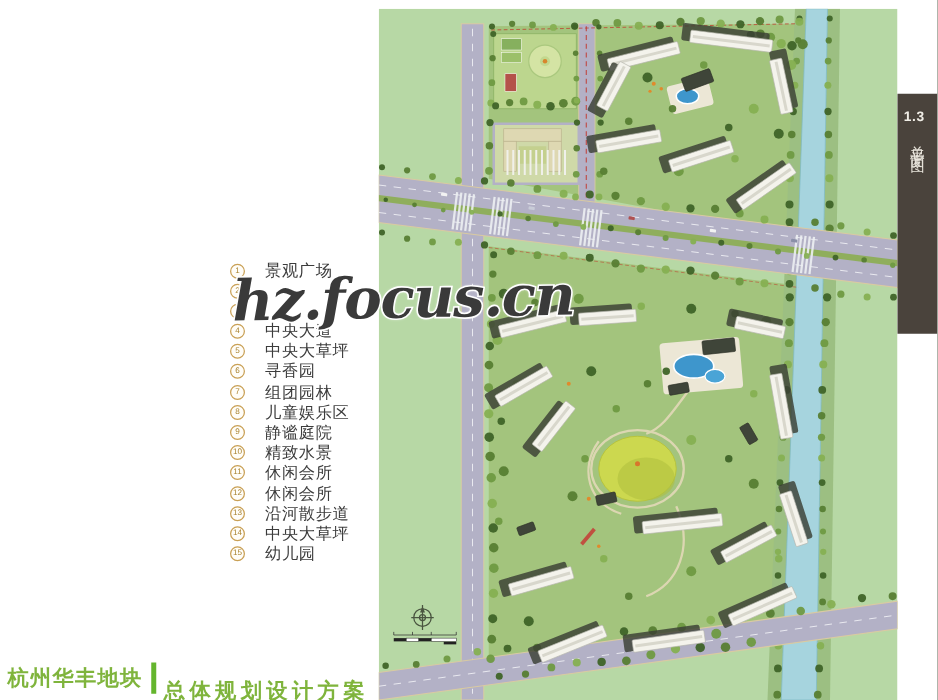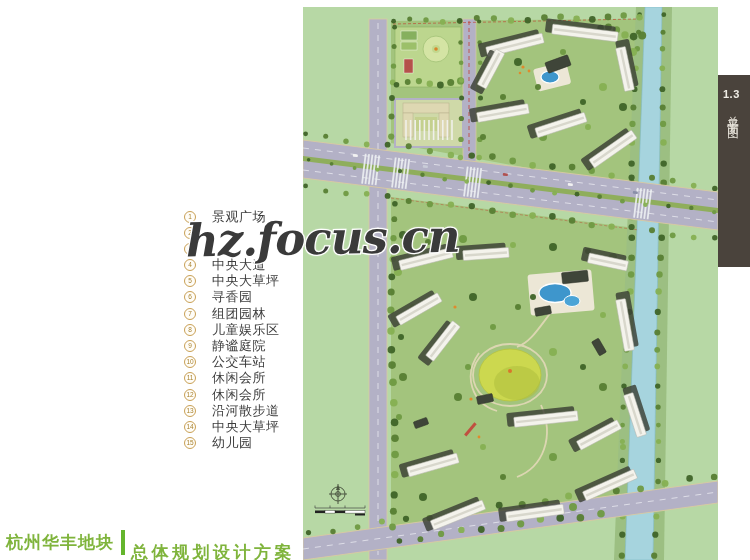--- a/index.html
+++ b/index.html
@@ -78,21 +78,21 @@
       <div class="legend-row">
         <span class="legend-num">8</span>
         <span class="legend-label">儿童娱乐区</span>
       </div>
       <div class="legend-row">
         <span class="legend-num">9</span>
         <span class="legend-label">静谧庭院</span>
       </div>
       <div class="legend-row">
         <span class="legend-num">10</span>
-        <span class="legend-label">公交车站</span>
+        <span class="legend-label">精致水景</span>
       </div>
       <div class="legend-row">
         <span class="legend-num">11</span>
         <span class="legend-label">休闲会所</span>
       </div>
       <div class="legend-row">
         <span class="legend-num">12</span>
         <span class="legend-label">休闲会所</span>
       </div>
       <div class="legend-row">

